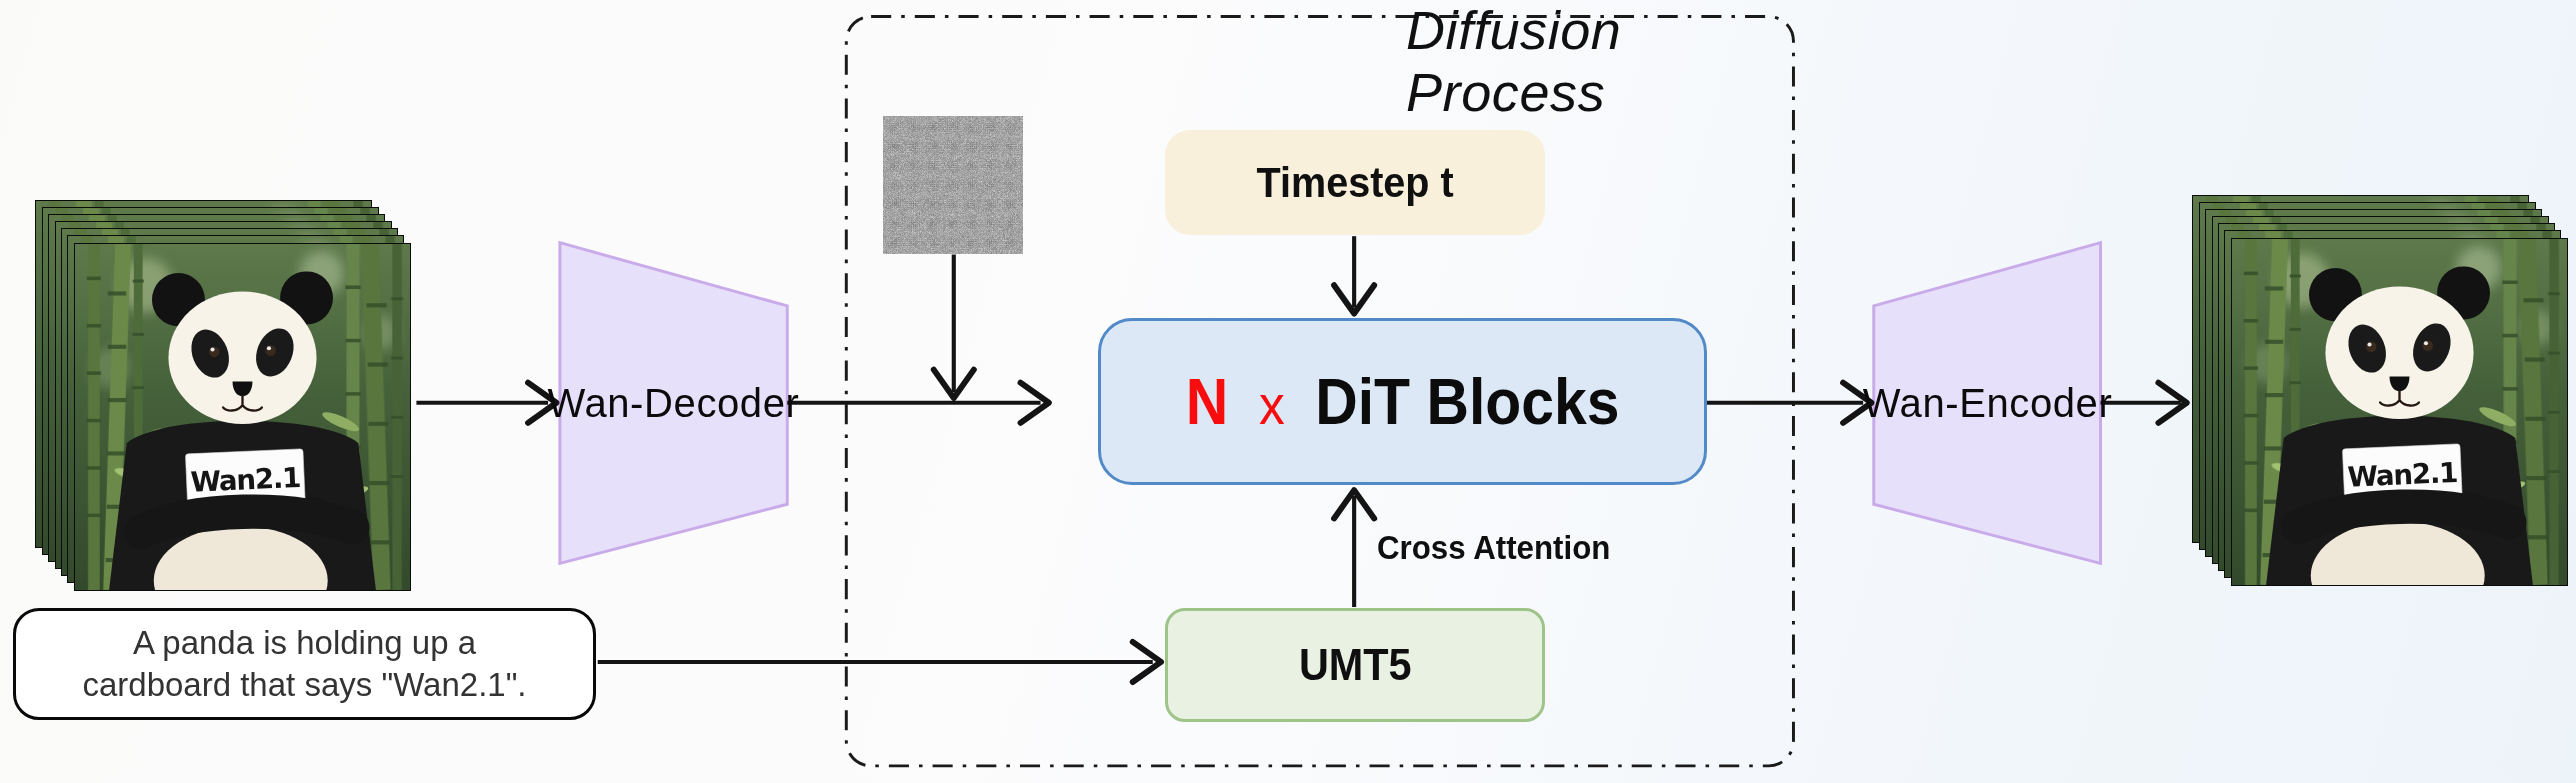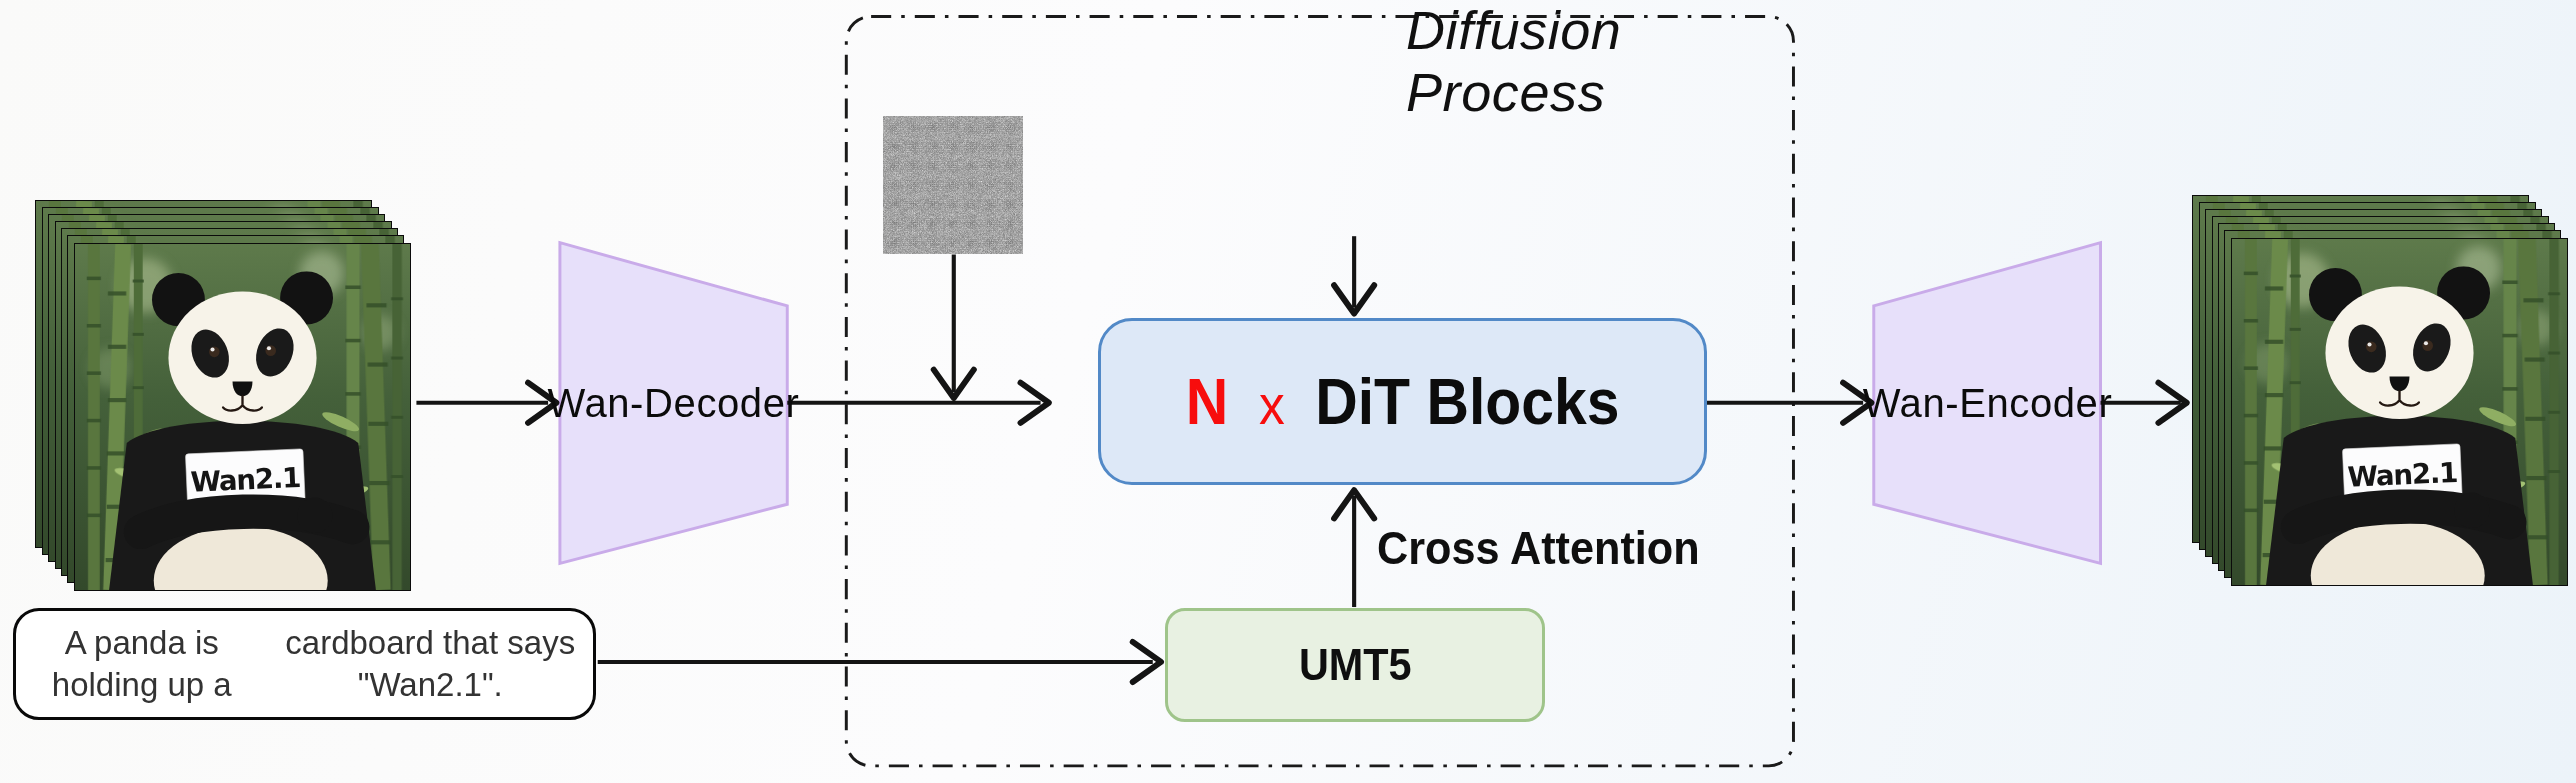--- a/index.html
+++ b/index.html
@@ -33,29 +33,29 @@
 
   .timestep{left:1165px;top:130px;width:380px;height:105px;background:var(--timestep_fill);
     border-radius:25px;font-size:43px;font-weight:600;color:#101010;}
 
   .dit{left:1050px;top:318px;width:609px;height:167px;background:var(--dit_fill);
     border:3px solid var(--dit_border);border-radius:34px;font-size:64px;color:#0c0c0c;margin-left:48px;}
   .dit .n{font-weight:800;color:var(--dit_n);}
   .dit .x{font-weight:400;color:var(--dit_n);font-size:56px;margin:0 15.4px;}
   .dit .lbl{font-weight:600;}
 
-  .cross-label{left:1377px;top:519px;width:354px;height:56px;font-size:47px;font-weight:600;
+  .cross-label{left:1377px;top:519px;width:354px;height:56px;font-size:34px;font-weight:600;
     display:flex;align-items:center;color:#0f0f0f;}
   .cross-label .squish{transform-origin:left center;}
 
   .umt5{left:1165px;top:608px;width:380px;height:114px;background:var(--umt5_fill);
     border:3px solid var(--umt5_border);border-radius:20px;font-size:45px;font-weight:600;color:#0f0f0f;}
 
   .prompt{left:13px;top:608px;width:583px;height:112px;background:#ffffff;
-    border:3.5px solid #090909;border-radius:26px;flex-direction:row;
+    border:3.5px solid #090909;border-radius:26px;flex-direction:column;
     font-size:33px;line-height:1.28;color:#333;text-align:center;}
 
   .enc-label,.dec-label{width:227px;height:321px;font-size:40px;line-height:1.24;
     color:#0b0b0b;letter-spacing:0.6px;}
   .enc-label{left:560px;top:243px;}
   .dec-label{left:1874px;top:243px;}
 
   .stack{position:absolute;z-index:2;width:376px;height:391px;}
   #stack-left{left:35px;top:200px;}
   #stack-right{left:2192px;top:195px;}
@@ -212,20 +212,23 @@
   <div class="abs diffusion-label">
     <span>Diffusion Process</span>
   </div>
 
   <div class="abs noise">
     <svg viewBox="0 0 237 234" preserveAspectRatio="none">
       <rect width="237" height="234" filter="url(#noiseF)"></rect>
     </svg>
   </div>
 
+  <div class="abs center timestep">
+    <span class="squish">Timestep t</span>
+  </div>
 
   <div class="abs center dit">
     <span class="squish">
       <span class="n">N</span>
       <span class="x">x</span>
       <span class="lbl">DiT Blocks</span>
     </span>
   </div>
 
   <div class="abs cross-label">

